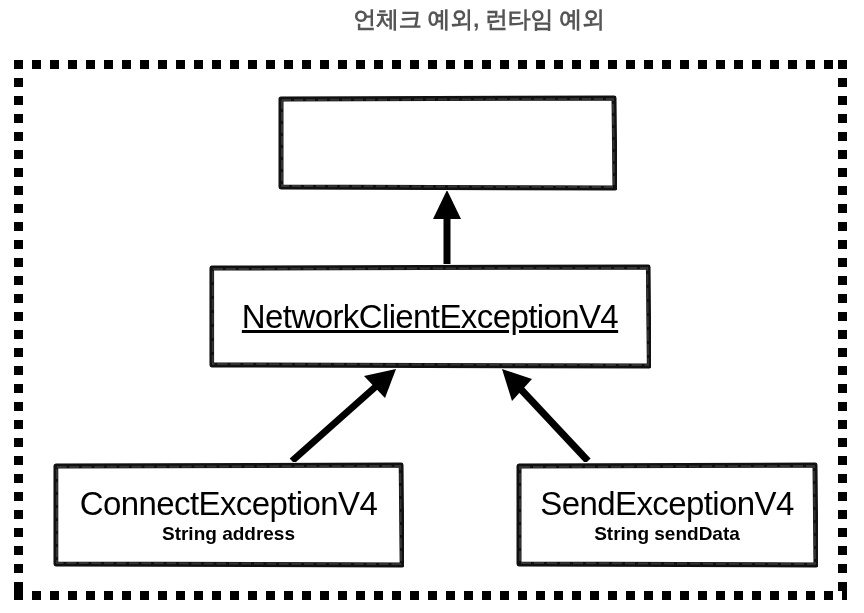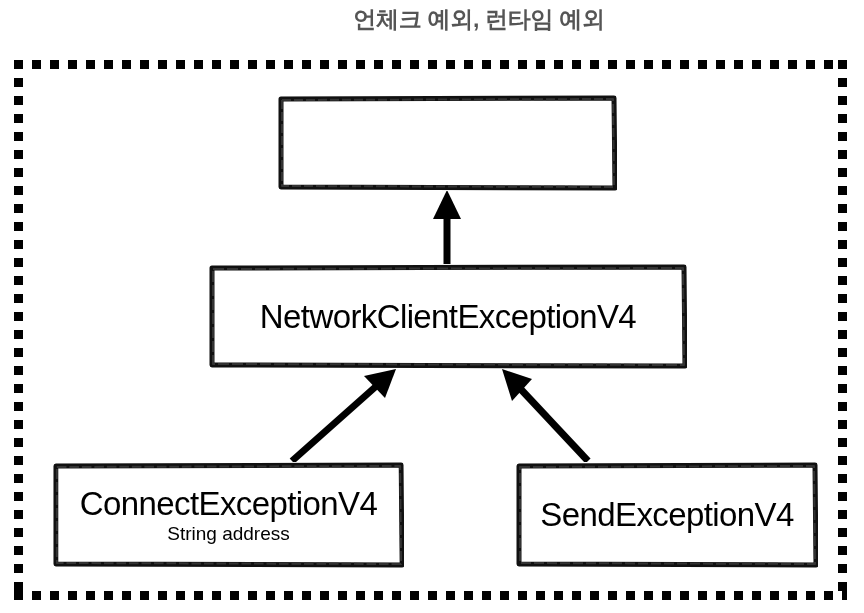--- a/index.html
+++ b/index.html
@@ -92,29 +92,29 @@
     font-weight: normal;
     color: #000000;
     letter-spacing: -0.6px;
     line-height: 36px;
     white-space: nowrap;
   }
   .node-sub {
     position: relative;
     z-index: 2;
     font-size: 19px;
-    font-weight: normal;
+    font-weight: bold;
     color: #000000;
     line-height: 22px;
     margin-top: 1px;
     white-space: nowrap;
   }
 
   #box-runtime-exception { left: 278px; top: 95px; width: 339px; height: 96px; }
-  #box-network-client-exception { left: 209px; top: 264px; width: 478px; height: 105px; }
+  #box-network-client-exception { left: 209px; top: 264px; width: 442px; height: 105px; text-decoration: underline; }
   #box-connect-exception { left: 53px; top: 462px; width: 351px; height: 106px; }
   #box-send-exception { left: 516px; top: 462px; width: 302px; height: 106px; }
 
   #arrow-layer {
     position: absolute;
     left: 0;
     top: 0;
     width: 864px;
     height: 613px;
     z-index: 2;
@@ -174,13 +174,14 @@
   <div class="node-title">ConnectExceptionV4</div>
   <div class="node-sub">String address</div>
 </div>
 
 <div class="node-box" id="box-send-exception">
   <svg class="rough-frame" viewBox="0 0 302 106" preserveAspectRatio="none">
     <path d="M3,4 L299,3 L300,103 L3,102 Z" fill="none" stroke="#111111" stroke-width="5" stroke-linejoin="round"></path>
     <path d="M4,5 L298,4 L299,102 L4,101 Z" fill="none" stroke="#333333" stroke-width="2" stroke-dasharray="10 3" stroke-linejoin="round"></path>
   </svg>
   <div class="node-title">SendExceptionV4</div>
+  <div class="node-sub">String sendData</div>
 </div>
 
 </body></html>

